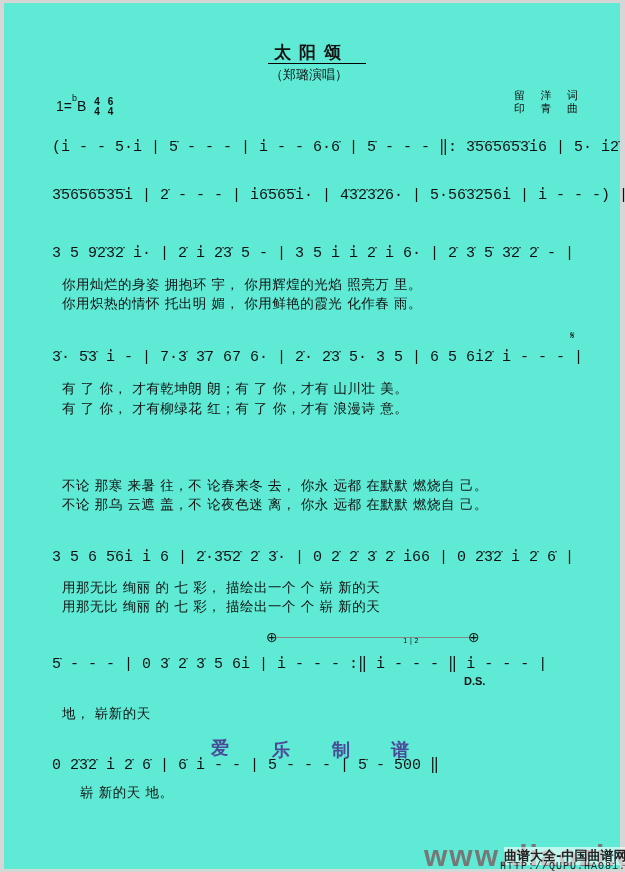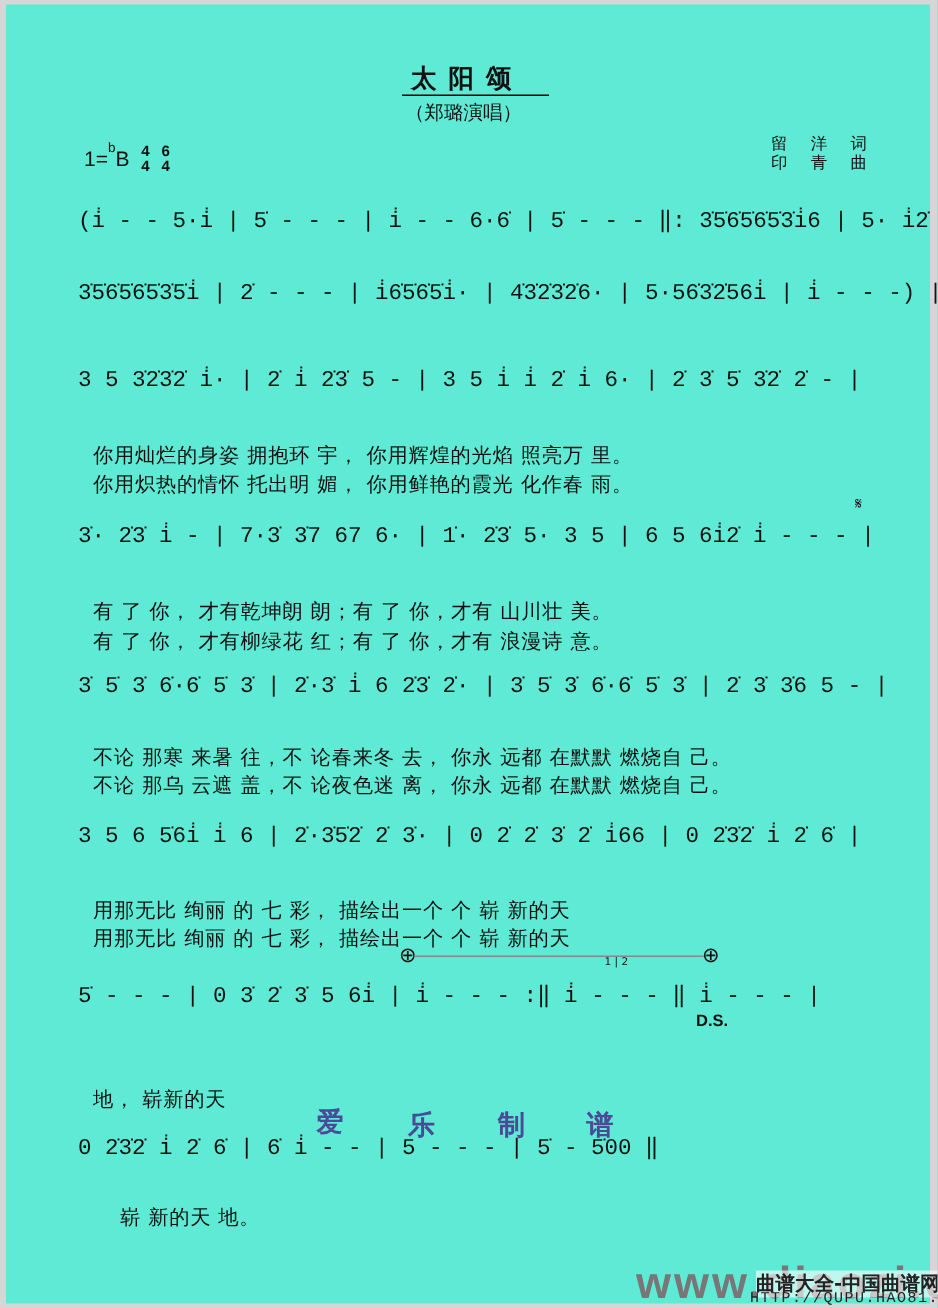--- a/index.html
+++ b/index.html
@@ -11,21 +11,21 @@
            font-family:"DejaVu Serif", serif; }
   .title-rule { left:264px; top:60px; width:98px; height:1px; background:#000; }
   .subtitle { left:266px; top:63px; font-size:13px; font-family:Liberation Mono, monospace; }
   .credits { left:510px; top:86px; font-size:11px; line-height:13px; letter-spacing:6px;
              font-family:"DejaVu Serif", serif; }
   .key { left:52px; top:94px; font-size:14px; font-family:"Liberation Sans", sans-serif; }
   .key sup { font-size:9px; position:relative; top:-4px; }
   .time { display:inline-block; vertical-align:middle; text-align:center; font-size:10px;
           font-weight:bold; line-height:10px; margin-left:4px; }
   .notes { font-family:"Liberation Mono", monospace; font-size:15px; letter-spacing:0px; left:48px; }
-  .lyric { font-family:"DejaVu Serif", serif; font-size:13.5px; left:58px; letter-spacing:0.5px;margin-top:19px; }
+  .lyric { font-family:"DejaVu Serif", serif; font-size:13.5px; left:58px; letter-spacing:0.5px; }
   .marker { font-size:11px; }
   .repeat-line { height:1px; background:#888; }
   .ds { font-size:11px; font-weight:bold; font-family:"Liberation Sans", sans-serif;text-align:center; }
   .wm-ale { font-size:18px; font-weight:bold; color:#4a4a96; letter-spacing:0; }
   .wm-big { font-size:38px; font-weight:bold; color:#6a6a6a; font-family:"DejaVu Sans", sans-serif; letter-spacing:4px; }
   .wm-url { font-size:30px; font-weight:bold; color:#777; font-family:"Liberation Sans", sans-serif; letter-spacing:2px; }
   .wm-site { font-size:13px; color:#222; background:rgba(255,255,255,0.6);font-weight:bold; }
   .wm-http { font-size:10px; color:#222; font-family:"Liberation Mono", monospace; letter-spacing:1px; }
 </style>
 </head>
@@ -45,30 +45,29 @@
   <div class="abs key">
     <span>1=</span><sup>b</sup><span>B</span>
     <span class="time"><span>4</span><br><span>4</span></span>
     <span class="time"><span>6</span><br><span>4</span></span>
   </div>
 
   <div class="abs notes" style="top:134px;">(i̇ - - 5·i̇ | 5̇ - - - | i̇ - - 6·6̇ | 5̇ - - - ‖: 3̇5̇6̇5̇6̇5̇3̇i̇6 | 5· i̇2̇ - |</div>
 
   <div class="abs notes" style="top:184px;">3̇5̇6̇5̇6̇5̇3̇5̇i̇ | 2̇ - - - | i̇6̇5̇6̇5̇i̇· | 4̇3̇2̇3̇2̇6· | 5·56̇3̇2̇56i̇ | i̇ - - -) |</div>
 
-  <div class="abs notes" style="top:242px;">3 5 3̇2̇3̇2̇ i̇· | 2̇ i̇ 2̇3̇ 5 - | 3 5 i̇ i̇ 2̇ i̇ 6· | 2̇ 3̇ 5̇ 3̇2̇ 2̇ - |</div>
+  <div class="abs notes" style="top:242px;">3 5 9̇2̇3̇2̇ i̇· | 2̇ i̇ 2̇3̇ 5 - | 3 5 i̇ i̇ 2̇ i̇ 6· | 2̇ 3̇ 5̇ 3̇2̇ 2̇ - |</div>
   <div class="abs lyric" style="top:273px;">你用灿烂的身姿  拥抱环  宇，  你用辉煌的光焰  照亮万  里。</div>
   <div class="abs lyric" style="top:292px;">你用炽热的情怀  托出明  媚，  你用鲜艳的霞光  化作春  雨。</div>
 
   <div class="abs marker" style="left:566px; top:326px;">𝄋</div>
-  <div class="abs notes" style="top:346px;">3̇· 2̇3̇ i̇ - | 7·3̇ 3̇7 67 6· | 1̇· 2̇3̇ 5· 3 5 | 6 5 6i̇2̇ i̇ - - - |</div>
+  <div class="abs notes" style="top:346px;">3̇· 5̇3̇ i̇ - | 7·3̇ 3̇7 67 6· | 2̇· 2̇3̇ 5· 3 5 | 6 5 6i̇2̇ i̇ - - - |</div>
   <div class="abs lyric" style="top:397px;">有  了  你，  才有柳绿花  红；有  了  你，才有 浪漫诗   意。</div>
   <div class="abs lyric" style="top:377px;">有  了  你，  才有乾坤朗  朗；有  了  你，才有 山川壮   美。</div>
 
-  <div class="abs notes" style="top:446px;">3̇ 5̇ 3̇ 6̇·6̇ 5̇ 3̇ | 2̇·3̇ i̇ 6 2̇3̇ 2̇· | 3̇ 5̇ 3̇ 6̇·6̇ 5̇ 3̇ | 2̇ 3̇ 3̇6 5 - |</div>
   <div class="abs lyric" style="top:474px;">不论 那寒 来暑 往，不 论春来冬  去，  你永 远都 在默默 燃烧自   己。</div>
   <div class="abs lyric" style="top:493px;">不论 那乌 云遮 盖，不 论夜色迷  离，  你永 远都 在默默 燃烧自   己。</div>
 
   <div class="abs notes" style="top:546px;">3 5 6 5̇6i̇ i̇ 6 | 2̇·3̇5̇2̇ 2̇ 3̇· | 0 2̇ 2̇ 3̇ 2̇ i̇66 | 0 2̇3̇2̇ i̇ 2̇ 6̇ |</div>
   <div class="abs lyric" style="top:576px;">用那无比 绚丽  的 七     彩，     描绘出一个 个    崭 新的天</div>
   <div class="abs lyric" style="top:595px;">用那无比 绚丽  的 七     彩，     描绘出一个 个    崭 新的天</div>
 
   <div class="abs marker" style="left:262px; top:626px; font-size:14px;">⊕</div>
   <div class="abs repeat-line" style="left:272px; top:634px; width:195px;"></div>
   <div class="abs marker" style="left:366px; top:634px; font-size:7px;margin-left:33px;">1 | 2</div>

